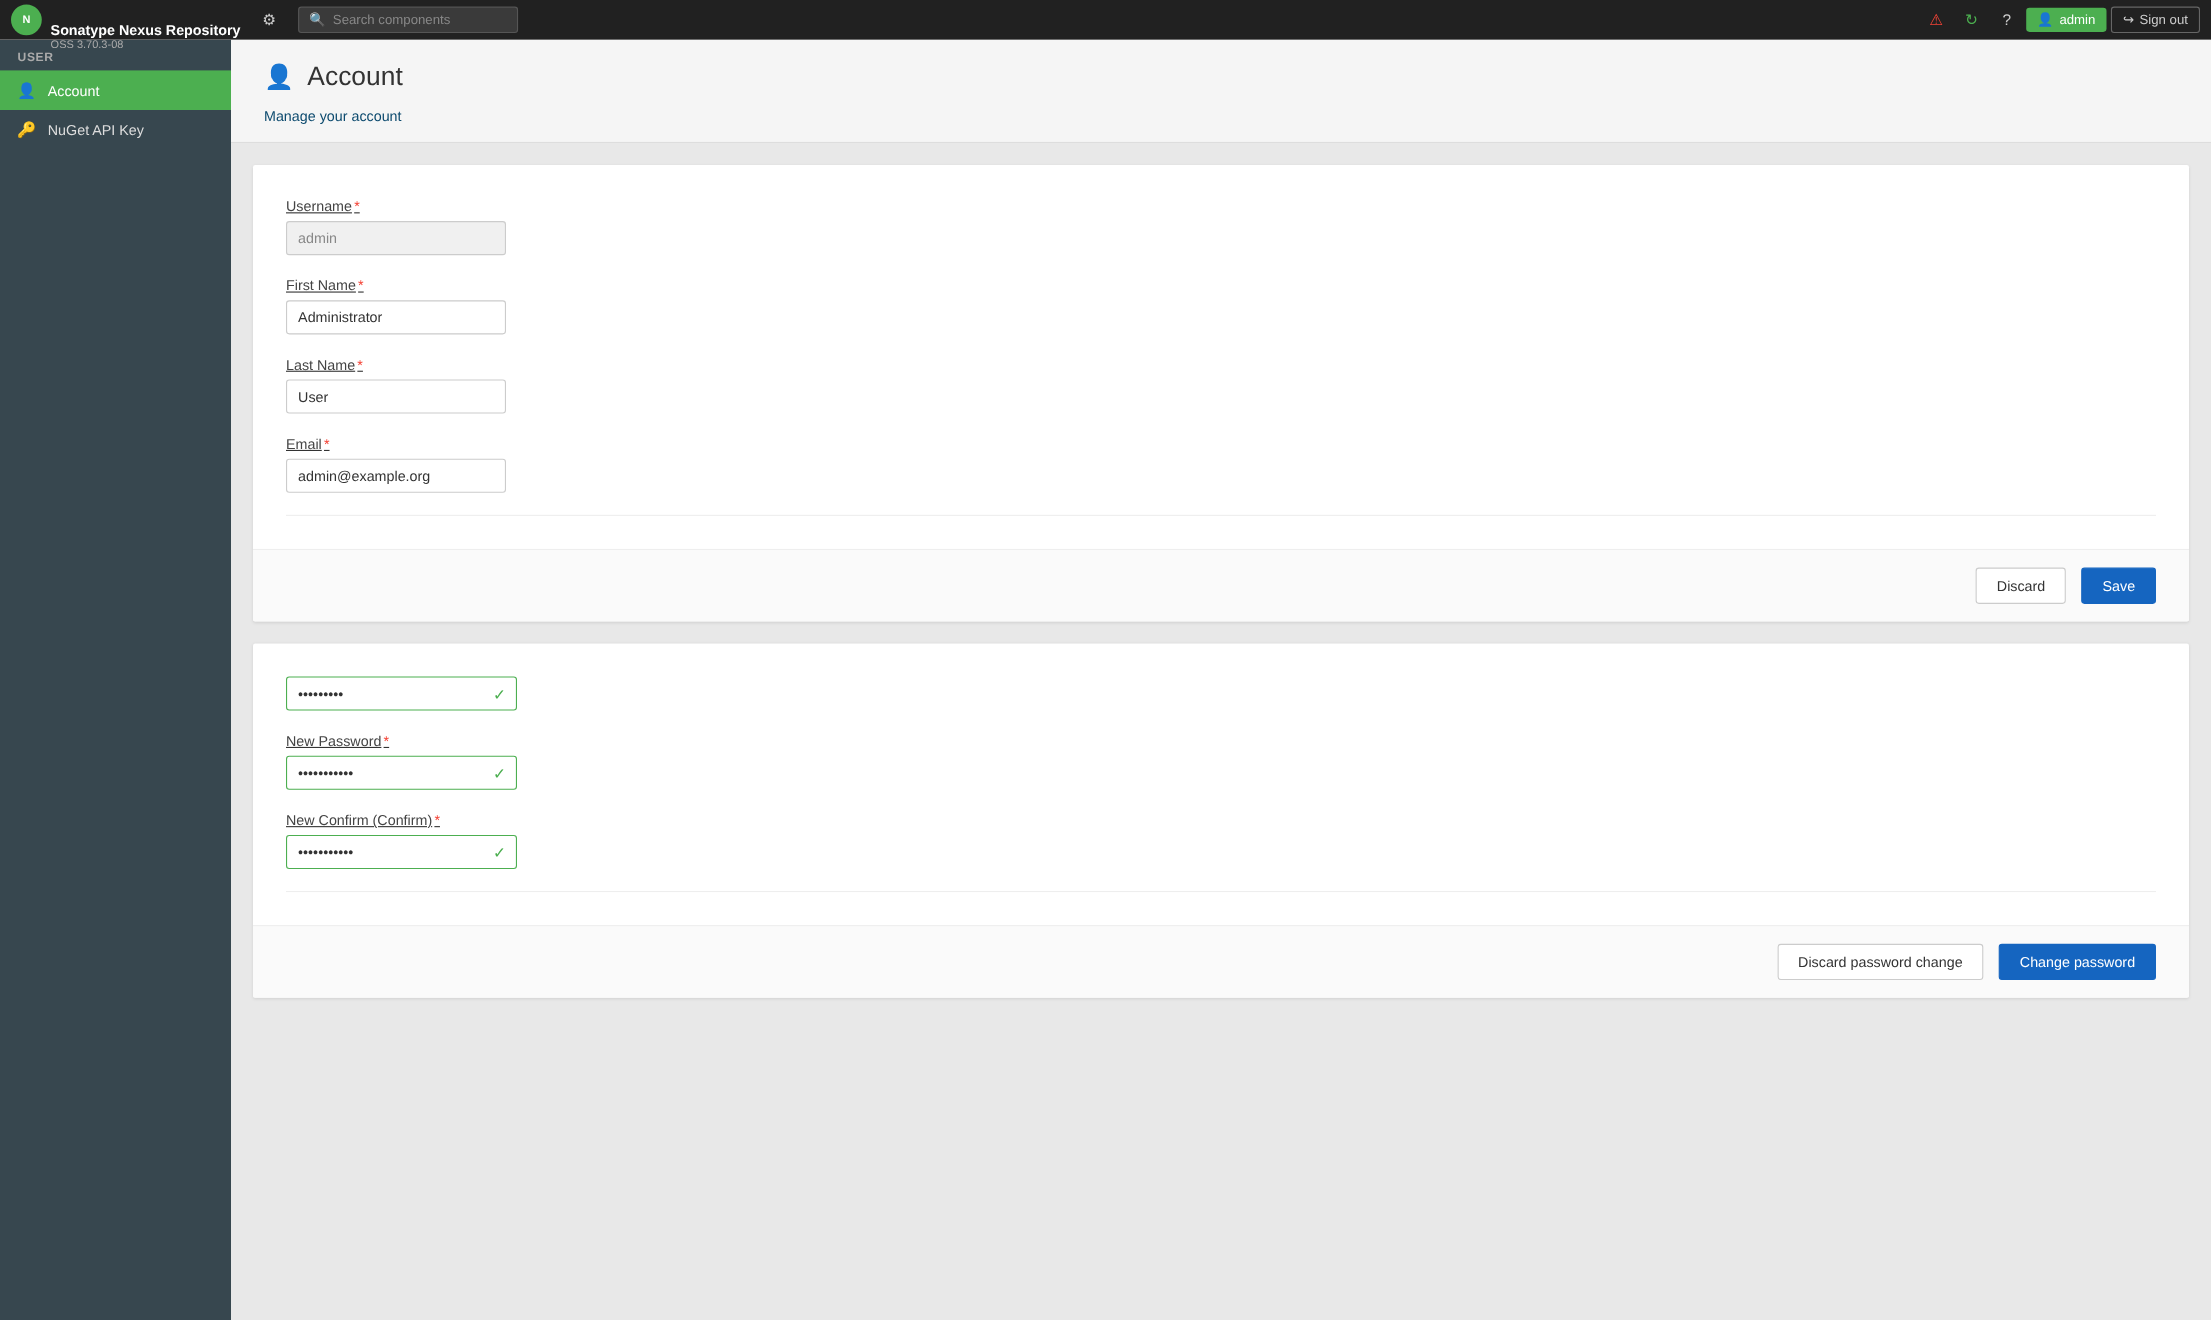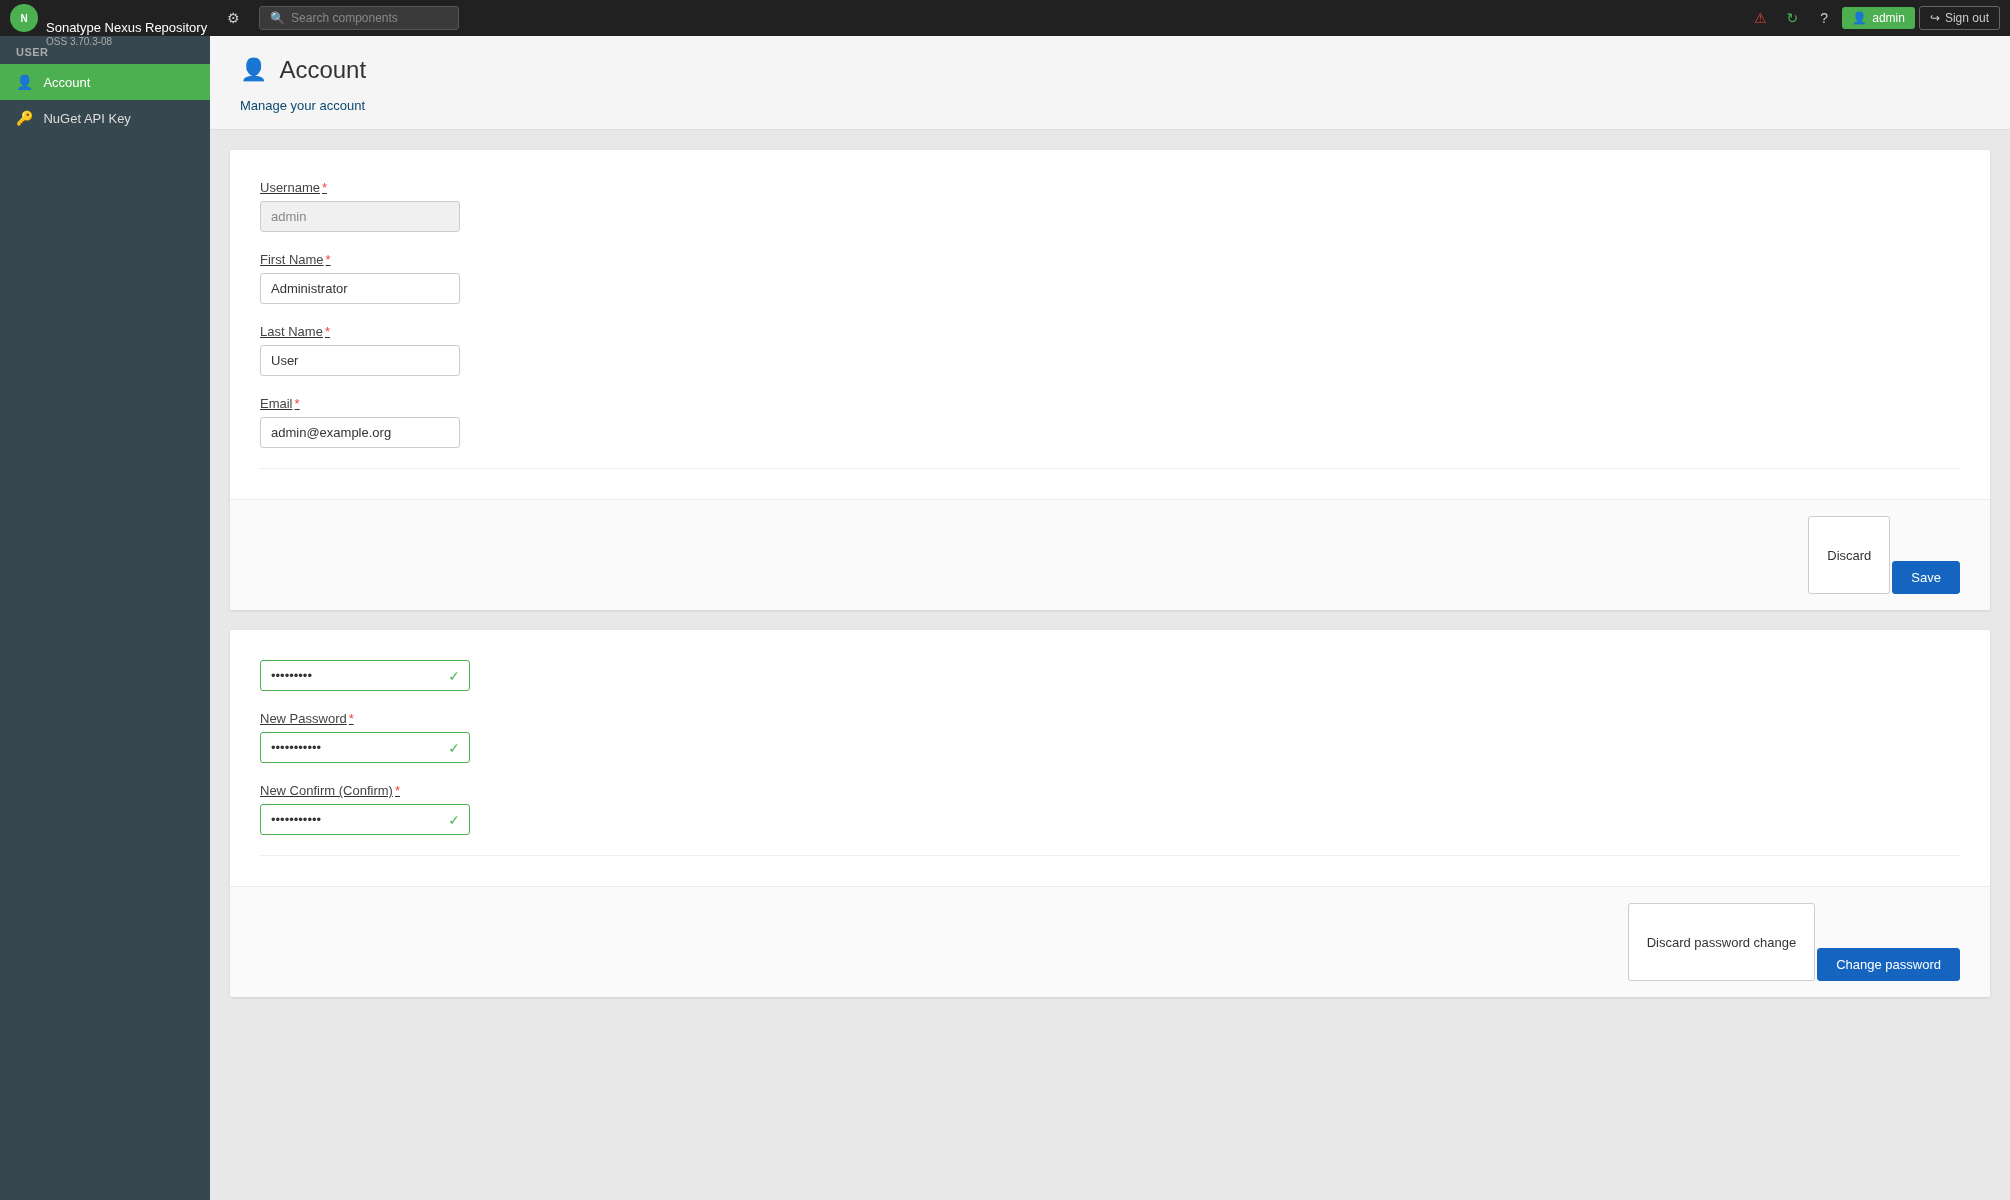--- a/index.html
+++ b/index.html
@@ -26,21 +26,21 @@
       font-size: 12px;
     }
     .brand-logo {
       width: 28px; height: 28px;
       background: #4caf50;
       border-radius: 50%;
       display: flex; align-items: center; justify-content: center;
       color: white; font-weight: bold; font-size: 10px;
     }
     .brand-text { line-height: 1.2; }
-    .brand-title { font-size: 13px; font-weight: normal; color: white; margin-top: 32px; }
+    .brand-title { font-size: 13px; font-weight: bold; color: white; margin-top: 32px; }
     .brand-version { font-size: 10px; color: #aaa; }
 
     .topbar-icons {
       display: flex;
       align-items: center;
       gap: 4px;
       margin-left: auto;
     }
     .topbar-icon {
       width: 28px; height: 28px;
@@ -184,21 +184,21 @@
       overflow: hidden;
     }
     .card-body {
       padding: 30px 30px 20px;
     }
     .card-footer {
       padding: 16px 30px;
       border-top: 1px solid #eee;
       display: flex;
       justify-content: flex-end;
-      gap: 2px;
+      gap: 14px;
       background: #fafafa;
     }
 
     
     .form-group {
       margin-bottom: 20px;
       text-decoration: underline;
     }
     .form-label {
       display: block;
@@ -259,21 +259,20 @@
     }
     .btn-default {
       background: white;
       border-color: #ccc;
       color: #333;
     }
     .btn-primary {
       background: #1565c0;
       color: white;
       border-color: #1565c0;
-      margin-top: 45px;
     }
 
     .last-card {
       margin-bottom: 20px;
     }
   </style>
 </head>
 <body>
 
 <div class="topbar">

